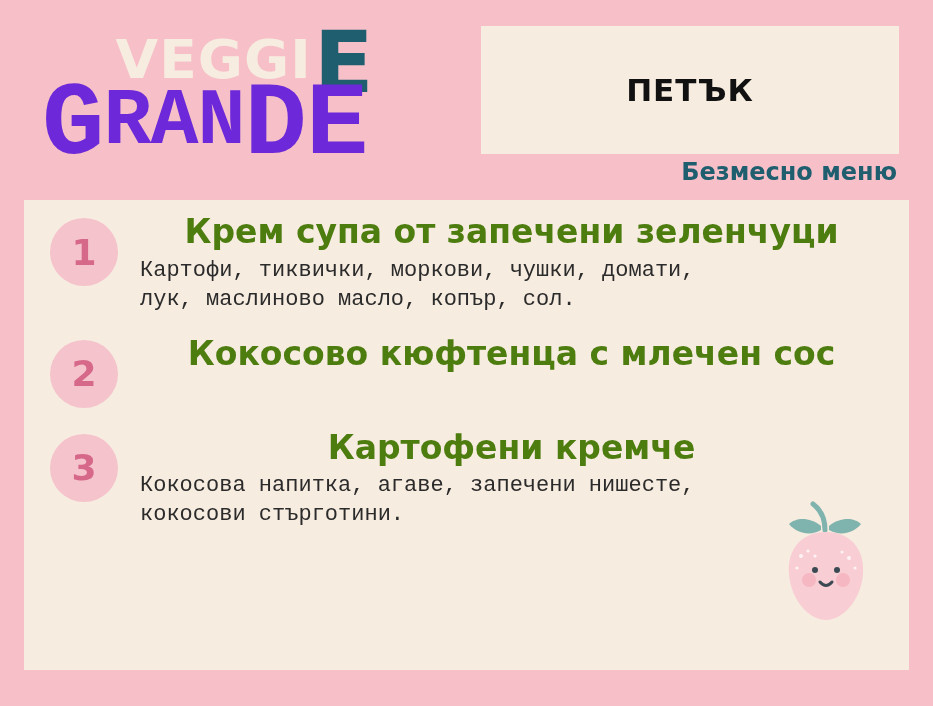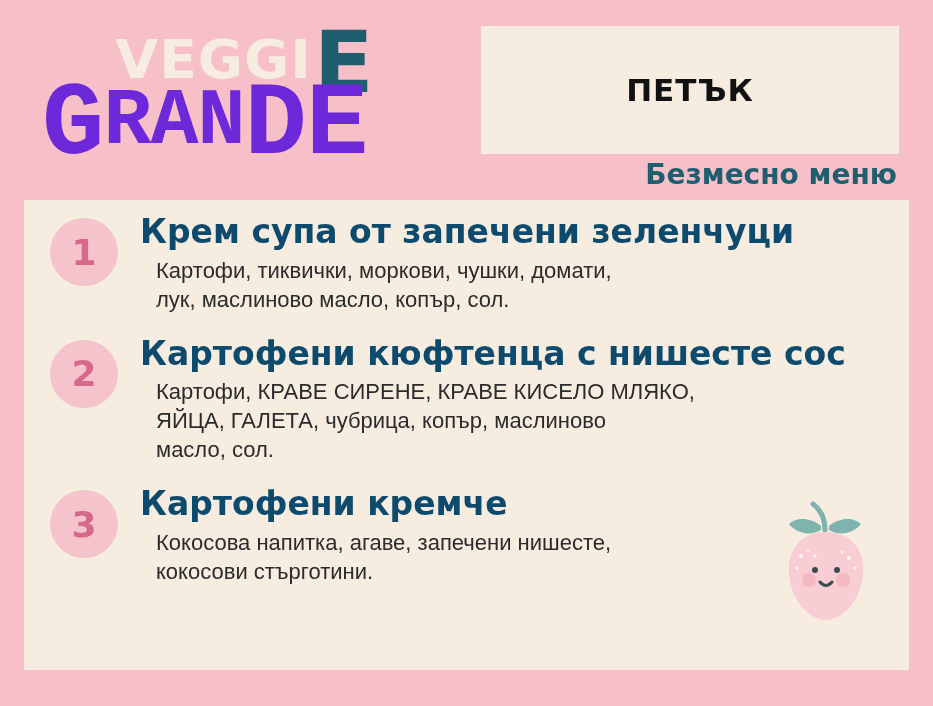--- a/index.html
+++ b/index.html
@@ -84,21 +84,21 @@
     font-size: 31px;
     color: #111111;
     letter-spacing: 1px;
   }
 
   .subtitle {
     position: absolute;
     right: 36px;
     top: 158px;
     font-family: "DejaVu Sans", sans-serif;
-    font-size: 28px;
+    font-size: 24px;
     font-weight: bold;
     color: #1f5e6e;
   }
 
   
   .card {
     position: absolute;
     left: 24px;
     top: 200px;
     width: 885px;
@@ -132,32 +132,32 @@
     margin-right: 22px;
     margin-top: 4px;
   }
   .item-text {
     flex: 1 1 auto;
   }
   .item-title {
     font-family: "DejaVu Sans", sans-serif;
     font-weight: bold;
     font-size: 33px;
-    color: #0c4a6e;
+    color: #4d7c0f;
     line-height: 1.08;
     margin-bottom: 6px;
     white-space: nowrap;
+    text-align: center;
   }
   .item-desc {
-    font-family: Liberation Sans, sans-serif;
+    font-family: Liberation Mono, monospace;
     font-size: 22px;
     color: #2b2b2b;
     line-height: 1.32;
     white-space: pre-line;
-    margin-left: 16px;
   }
 
   
   .apple {
     position: absolute;
     right: 28px;
     bottom: 44px;
     width: 110px;
     height: 130px;
     pointer-events: none;
@@ -187,24 +187,21 @@
     <div class="item-text">
       <div class="item-title">Крем супа от запечени зеленчуци</div>
       <div class="item-desc">Картофи, тиквички, моркови, чушки, домати,
 лук, маслиново масло, копър, сол.</div>
     </div>
   </div>
 
   <div class="item">
     <div class="badge">2</div>
     <div class="item-text">
-      <div class="item-title">Картофени кюфтенца с нишесте сос</div>
-      <div class="item-desc">Картофи, КРАВЕ СИРЕНЕ, КРАВЕ КИСЕЛО МЛЯКО,
-ЯЙЦА, ГАЛЕТА, чубрица, копър,  маслиново
-масло, сол.</div>
+      <div class="item-title">Кокосово кюфтенца с млечен сос</div>
     </div>
   </div>
 
   <div class="item">
     <div class="badge">3</div>
     <div class="item-text">
       <div class="item-title">Картофени кремче</div>
       <div class="item-desc">Кокосова напитка, агаве, запечени нишесте,
 кокосови стърготини.</div>
     </div>

